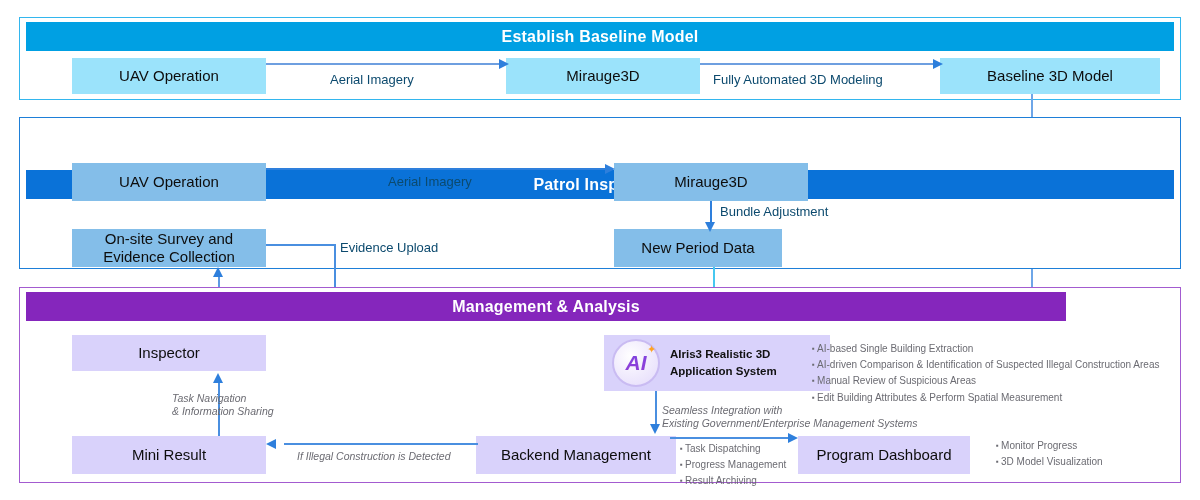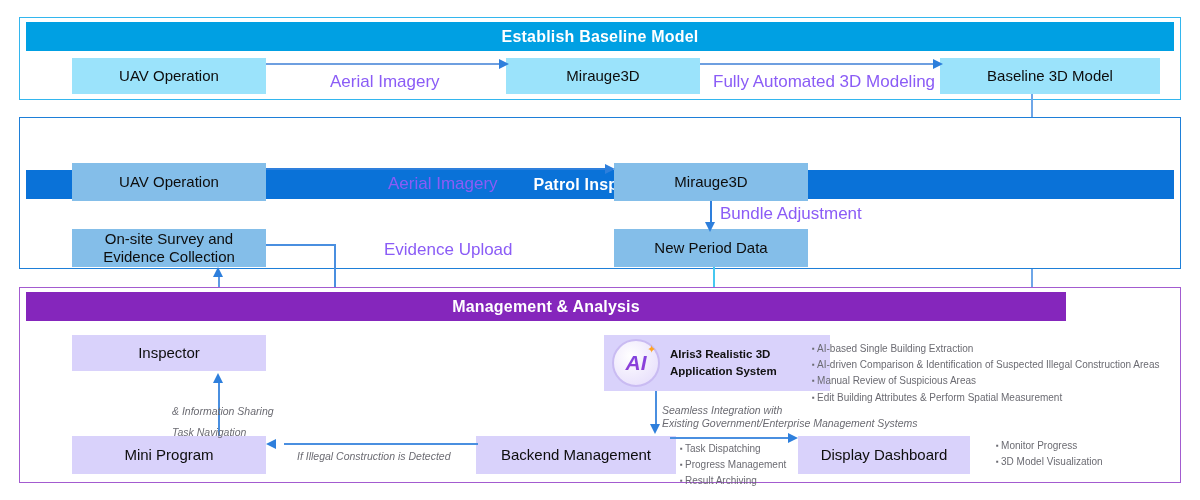--- a/index.html
+++ b/index.html
@@ -16,21 +16,21 @@
   .hdr.h1{top:22px;width:1148px;background:#00A0E3;}
   .hdr.h2{top:122px;width:1148px;background:#0A72D8;margin-top:48px;}
   .hdr.h3{top:292px;width:1040px;background:#8526BC;}
 
   .node{position:absolute;box-sizing:border-box;display:flex;align-items:center;justify-content:center;
         text-align:center;font-size:15px;color:#0d0d0d;line-height:1.18;padding:2px 4px;}
   .cy{background:#9BE3FB;}
   .bl{background:#84BEE9;}
   .pu{background:#D9D2FB;}
 
-  .edge-label{position:absolute;color:#8b5cf6;font-size:17px;white-space:nowrap;}
+  .edge-label{position:absolute;color:#0c4a6e;font-size:13px;white-space:nowrap;}
   .edge-label.ital{font-style:italic;font-size:10.5px;color:#6b6b72;}
   .bullets{position:absolute;color:#6b6b72;font-size:10px;line-height:1.62;white-space:nowrap;}
   .bullets div::before{content:"\25AA\00a0";font-style:normal;font-size:8px;vertical-align:1px;}
 
   .ln{position:absolute;background:#4A8FE0;}
   .ln.h{height:1.6px;}
   .ln.v{width:1.6px;}
   .ln.cyan{background:#46C8F0;}
 
   .arw{position:absolute;width:0;height:0;}
@@ -74,49 +74,49 @@
   <div class="ln v" style="left:1031px;top:94px;height:252px;background:#6EA6E8;"></div>
   <div class="ln h" style="left:984px;top:345px;width:48px;background:#6EA6E8;"></div>
   <div class="arw l" style="left:976px;top:340.5px;"></div>
 
   <div class="frame f2"></div>
   <div class="hdr h2">Patrol Inspection</div>
 
   <div class="node bl" style="left:72px;top:163px;width:194px;height:38px;">UAV Operation</div>
   <div class="node bl" style="left:614px;top:163px;width:194px;height:38px;">Mirauge3D</div>
   <div class="node bl" style="left:72px;top:229px;width:194px;height:38px;">On-site Survey and Evidence Collection</div>
-  <div class="node bl" style="left:614px;top:229px;width:194px;height:38px;">New Period Data</div>
+  <div class="node bl" style="left:614px;top:229px;width:168px;height:38px;">New Period Data</div>
 
   <div class="ln h" style="left:266px;top:168px;width:342px;background:#2E7FDC;"></div>
   <div class="arw r" style="left:605px;top:163.5px;"></div>
   <div class="edge-label" style="left:388px;top:174px;">Aerial Imagery</div>
 
   <div class="ln v" style="left:710px;top:201px;height:24px;background:#2E7FDC;"></div>
   <div class="arw d" style="left:705px;top:222px;"></div>
   <div class="edge-label" style="left:720px;top:204px;">Bundle Adjustment</div>
 
   <div class="ln h" style="left:266px;top:244px;width:70px;"></div>
   <div class="ln v" style="left:334px;top:244px;height:194px;"></div>
   <div class="ln h" style="left:334px;top:437px;width:142px;"></div>
   <div class="arw r" style="left:472px;top:432.5px;"></div>
-  <div class="edge-label" style="left:340px;top:240px;margin-left:44px;">Evidence Upload</div>
+  <div class="edge-label" style="left:340px;top:240px;">Evidence Upload</div>
 
   <div class="ln v cyan" style="left:713px;top:267px;height:70px;"></div>
   <div class="arw d cyan" style="left:708px;top:333px;"></div>
 
   <div class="ln v" style="left:218px;top:276px;height:62px;background:#5E9AE4;"></div>
   <div class="arw u" style="left:213px;top:267px;"></div>
 
   <div class="frame f3"></div>
   <div class="hdr h3">Management &amp; Analysis</div>
 
   <div class="node pu" style="left:72px;top:335px;width:194px;height:36px;">Inspector</div>
-  <div class="node pu" style="left:72px;top:436px;width:194px;height:38px;">Mini Program</div>
+  <div class="node pu" style="left:72px;top:436px;width:194px;height:38px;">Mini Result</div>
   <div class="node pu" style="left:476px;top:436px;width:200px;height:38px;">Backend Management</div>
-  <div class="node pu" style="left:798px;top:436px;width:172px;height:38px;">Display Dashboard</div>
+  <div class="node pu" style="left:798px;top:436px;width:172px;height:38px;">Program Dashboard</div>
 
   <div class="ai-box">
     <div class="ai-logo">
       <div class="ring"></div>
       <div class="ai-txt">AI</div>
       <div class="spark">✦</div>
     </div>
     <div class="ai-label">
       <div>AIris3 Realistic 3D</div>
       <div>Application System</div>
@@ -125,21 +125,21 @@
 
   <div class="bullets" style="left:812px;top:341px;">
     <div>AI-based Single Building Extraction</div>
     <div>AI-driven Comparison &amp; Identification of Suspected Illegal Construction Areas</div>
     <div>Manual Review of Suspicious Areas</div>
     <div>Edit Building Attributes &amp; Perform Spatial Measurement</div>
   </div>
 
   <div class="ln v" style="left:218px;top:382px;height:54px;background:#4A8FE0;"></div>
   <div class="arw u" style="left:213px;top:373px;"></div>
-  <div class="edge-label ital" style="left:172px;top:392px;margin-top:34px;">Task Navigation</div>
+  <div class="edge-label ital" style="left:172px;top:392px;">Task Navigation</div>
   <div class="edge-label ital" style="left:172px;top:405px;">&amp; Information Sharing</div>
 
   <div class="ln h" style="left:284px;top:443px;width:194px;"></div>
   <div class="arw l" style="left:266px;top:438.5px;"></div>
   <div class="edge-label ital" style="left:297px;top:450px;">If Illegal Construction is Detected</div>
 
   <div class="ln v" style="left:655px;top:391px;height:36px;"></div>
   <div class="arw d" style="left:650px;top:424px;"></div>
   <div class="edge-label ital" style="left:662px;top:404px;">Seamless Integration with</div>
   <div class="edge-label ital" style="left:662px;top:417px;">Existing Government/Enterprise Management Systems</div>

